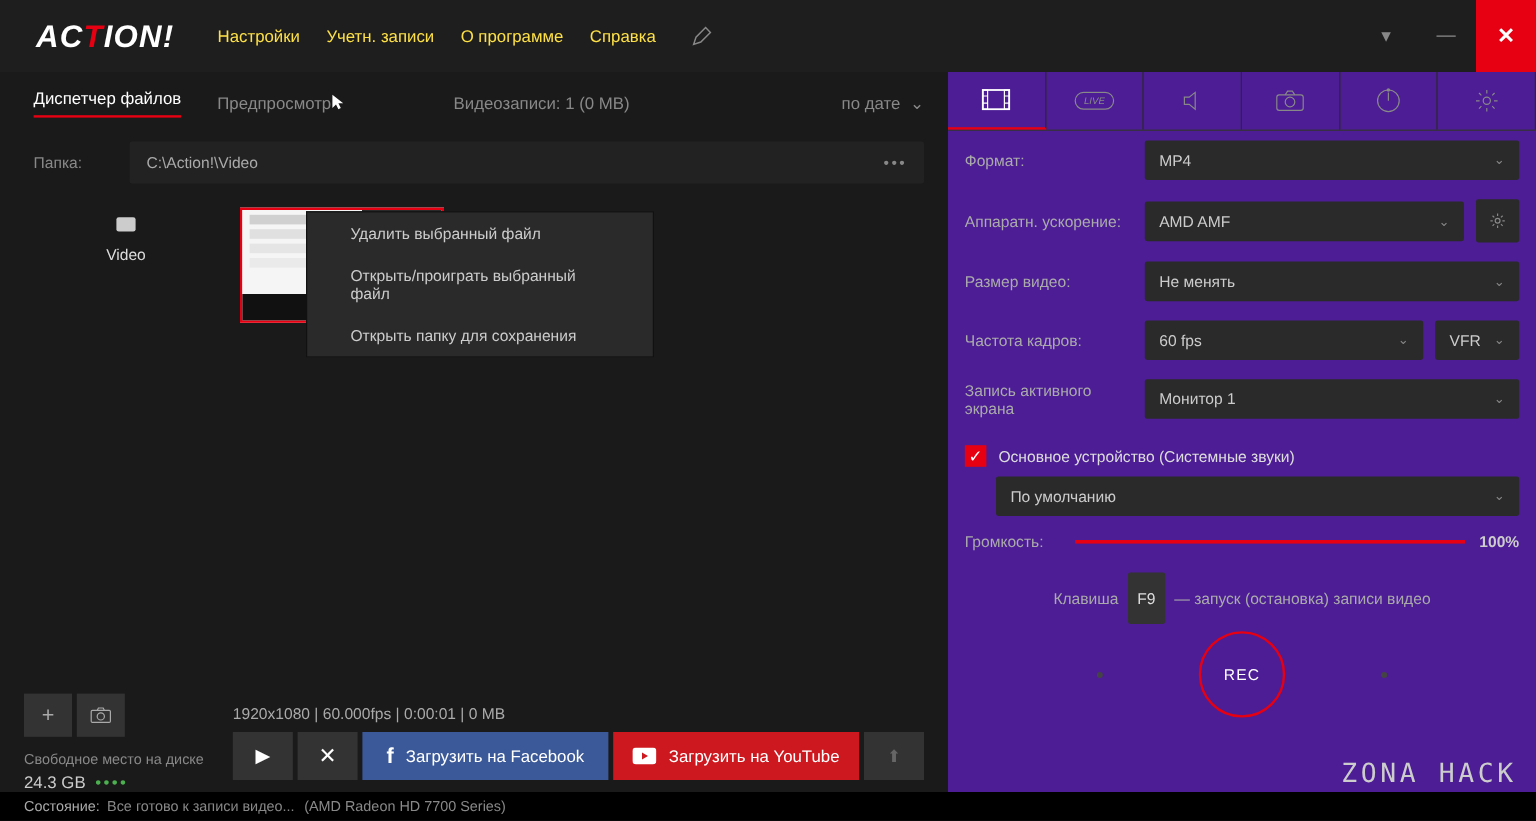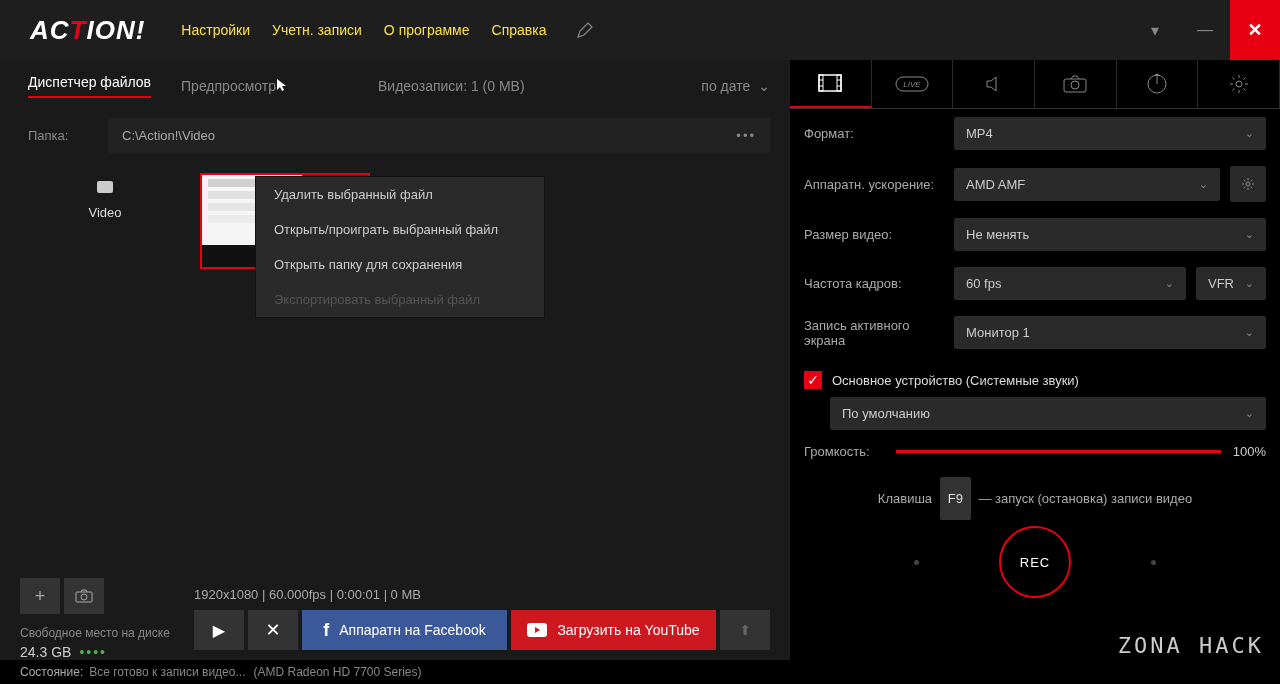--- a/index.html
+++ b/index.html
@@ -12,21 +12,21 @@
 .menu { display:flex; gap:22px; }
 .menu-item { color:#fde047; font-size:14px; cursor:pointer; }
 .pen-icon { margin-left:30px; color:#888; }
 .win-controls { margin-left:auto; display:flex; }
 .win-btn { width:50px; height:60px; display:flex; align-items:center; justify-content:center; color:#888; cursor:pointer; }
 .win-btn.close { background:#e60012; color:#fff; font-size:18px; font-weight:bold; }
 
 
 .main { display:flex; height:600px; }
 .left { width:790px; background:#1a1a1a; display:flex; flex-direction:column; }
-.right { flex:1; background:#000000; display:flex; flex-direction:column; }
+.right { flex:1; background:#4c1d95; display:flex; flex-direction:column; }
 
 
 .left-tabs { display:flex; align-items:center; padding:14px 20px 10px 28px; gap:30px; font-size:14px; }
 .tab-active { color:#fff; border-bottom:2px solid #e60012; padding-bottom:6px; }
 .tab-inactive { color:#888; }
 .cursor-icon { color:#fff; font-size:12px; }
 .video-count { margin-left:60px; color:#888; }
 .sort { margin-left:auto; color:#888; display:flex; align-items:center; gap:8px; }
 
 
@@ -42,21 +42,21 @@
 .folder-icon { width:16px; height:12px; background:#ccc; border-radius:2px; }
 
 .thumbs { flex:1; padding-left:10px; position:relative; }
 .thumb { width:170px; border:2px solid #e60012; background:#fff; display:inline-block; }
 .thumb-img { height:70px; background:linear-gradient(90deg,#f5f5f5 60%,#2a2a2a 60%); position:relative; }
 .thumb-img::before { content:""; position:absolute; left:6px; top:4px; width:54%; height:8px; background:#d0d0d0; box-shadow:0 12px 0 #e0e0e0,0 24px 0 #e5e5e5,0 36px 0 #eaeaea; }
 .thumb-label { background:#111; color:#fff; font-size:12px; text-align:center; padding:4px 0; }
 
 
 .ctx { position:absolute; left:65px; top:3px; width:290px; background:#2a2a2a; border:1px solid #111; z-index:10; }
-.ctx-item { padding:10px 18px; font-size:13px; color:#ccc; cursor:pointer; }
+.ctx-item { padding:10px 36px; font-size:13px; color:#ccc; cursor:pointer; }
 .ctx-item.disabled { color:#555; }
 .btns-row { display:flex; gap:4px; margin-bottom:12px; }
 .square-btn { width:40px; height:36px; background:#333; display:flex; align-items:center; justify-content:center; color:#aaa; font-size:18px; cursor:pointer; }
 .disk-info { font-size:12px; color:#888; margin-bottom:4px; }
 .disk-val { font-size:14px; color:#ccc; display:flex; align-items:center; gap:8px; }
 .dots-green { color:#4caf50; letter-spacing:2px; }
 
 .file-info { font-size:13px; color:#aaa; margin:10px 0 8px 200px; }
 .upload-row { display:flex; gap:4px; margin-left:200px; margin-bottom:10px; align-items:center; }
 .up-btn { height:40px; display:flex; align-items:center; justify-content:center; color:#fff; font-size:14px; cursor:pointer; gap:10px; }
@@ -89,21 +89,21 @@
 .gear-sm { width:36px; height:36px; background:#2a2a2a; display:flex; align-items:center; justify-content:center; color:#888; border-radius:2px; cursor:pointer; }
 .dd-small { width:70px; flex:none; }
 
 .check-row { display:flex; align-items:center; gap:10px; padding:14px 14px 8px 14px; }
 .checkbox { width:18px; height:18px; background:#e60012; color:#fff; display:flex; align-items:center; justify-content:center; font-size:14px; }
 .check-label { font-size:13px; color:#ddd; }
 
 .vol-row { display:flex; align-items:center; padding:14px 14px; gap:12px; }
 .vol-label { font-size:13px; color:#aaa; width:80px; }
 .vol-bar { flex:1; height:3px; background:#e60012; position:relative; }
-.vol-val { font-size:13px; color:#ccc; }
+.vol-val { font-size:13px; color:#ccc;font-weight:bold; }
 
 .hotkey-row { text-align:center; padding:18px 14px 10px; font-size:13px; color:#aaa; }
 .hotkey-badge { background:#333; padding:14px 8px; border-radius:2px; color:#ddd; margin:0 4px; }
 
 .rec-button-row { display:flex; align-items:center; justify-content:center; gap:80px; padding:10px 0 20px; }
 .tiny-dot { width:5px; height:5px; background:#444; border-radius:50%; }
 .rec-circle { width:72px; height:72px; border:2px solid #e60012; border-radius:50%; display:flex; align-items:center; justify-content:center; color:#fff; font-size:13px; letter-spacing:1px; cursor:pointer; }
 
 .watermark { position:absolute; right:16px; bottom:26px; font-size:22px; letter-spacing:3px; color:#ccc; font-weight:300; font-family:monospace; }
 
@@ -169,21 +169,20 @@
       </div>
       <div class="thumbs">
         <div class="thumb">
           <div class="thumb-img"></div>
           <div class="thumb-label">Action</div>
         </div>
         <div class="ctx">
           <div class="ctx-item">Удалить выбранный файл</div>
           <div class="ctx-item">Открыть/проиграть выбранный файл</div>
           <div class="ctx-item">Открыть папку для сохранения</div>
-          <div class="ctx-item disabled">Экспортировать выбранный файл</div>
         </div>
       </div>
     </div>
 
     <div style="display:flex; align-items:flex-end; padding:0 20px;">
       <div style="width:180px;">
         <div class="btns-row">
           <div class="square-btn">+</div>
           <div class="square-btn">
             <svg width="18" height="14" viewBox="0 0 18 14">
@@ -199,21 +198,21 @@
           <span class="dots-green">••••</span>
         </div>
       </div>
       <div style="flex:1;">
         <div class="file-info" style="margin-left:0;">1920x1080 | 60.000fps | 0:00:01 | 0 MB</div>
         <div class="upload-row" style="margin-left:0;">
           <div class="up-btn up-play">▶</div>
           <div class="up-btn up-del">✕</div>
           <div class="up-btn up-fb">
             <span style="font-weight:bold;font-size:18px;">f</span>
-            <span>Аппаратн на Facebook</span>
+            <span>Загрузить на Facebook</span>
           </div>
           <div class="up-btn up-yt">
             <span>
               <svg width="20" height="14" viewBox="0 0 20 14">
                   <rect width="20" height="14" rx="3" fill="#fff"></rect>
                   <path d="M8 4l5 3-5 3z" fill="#cc181e"></path>
                 </svg>
             </span>
             <span>Загрузить на YouTube</span>
           </div>

